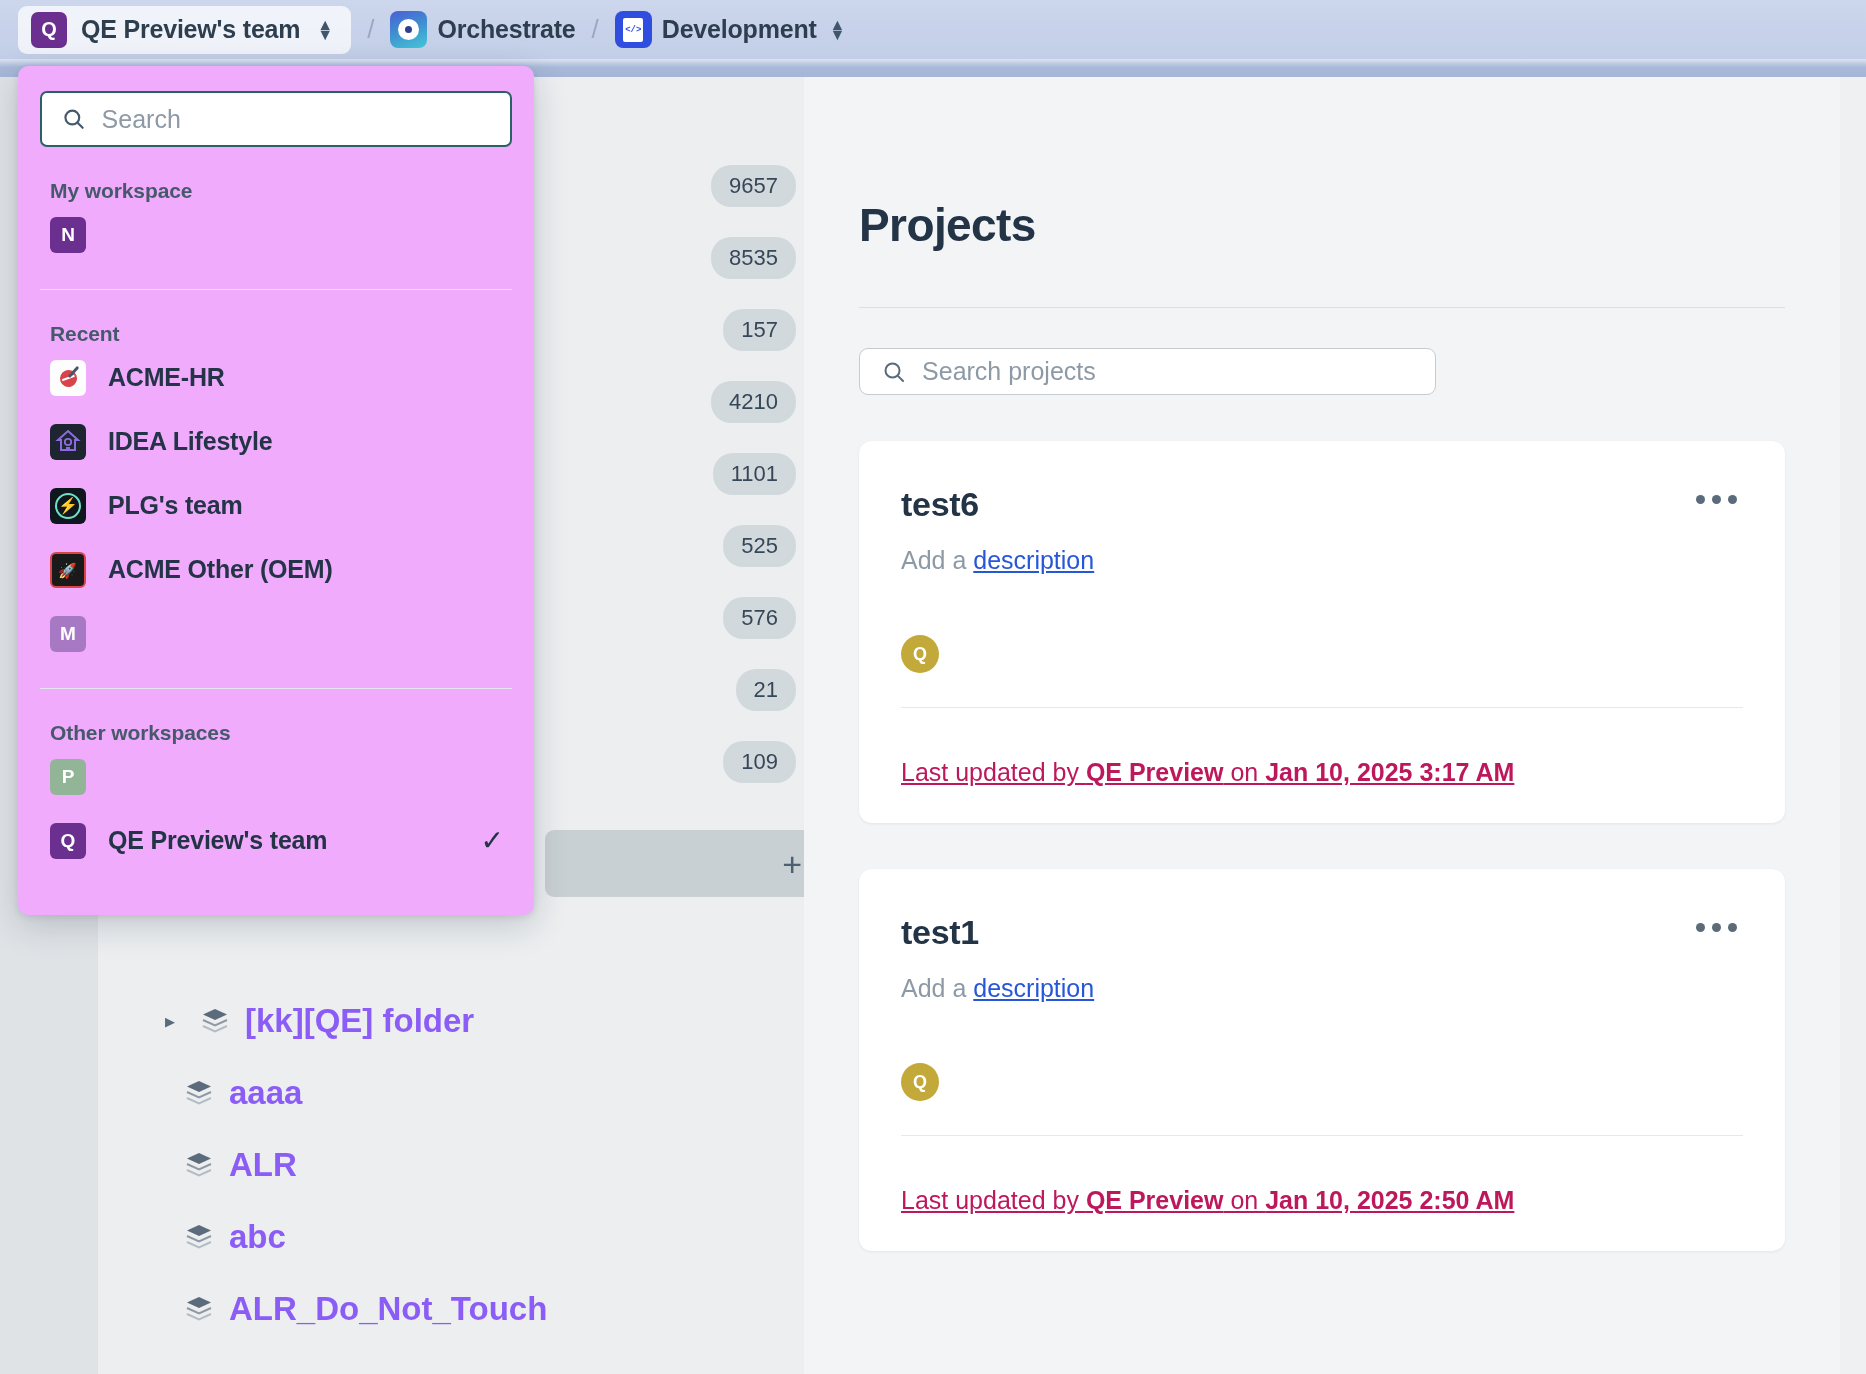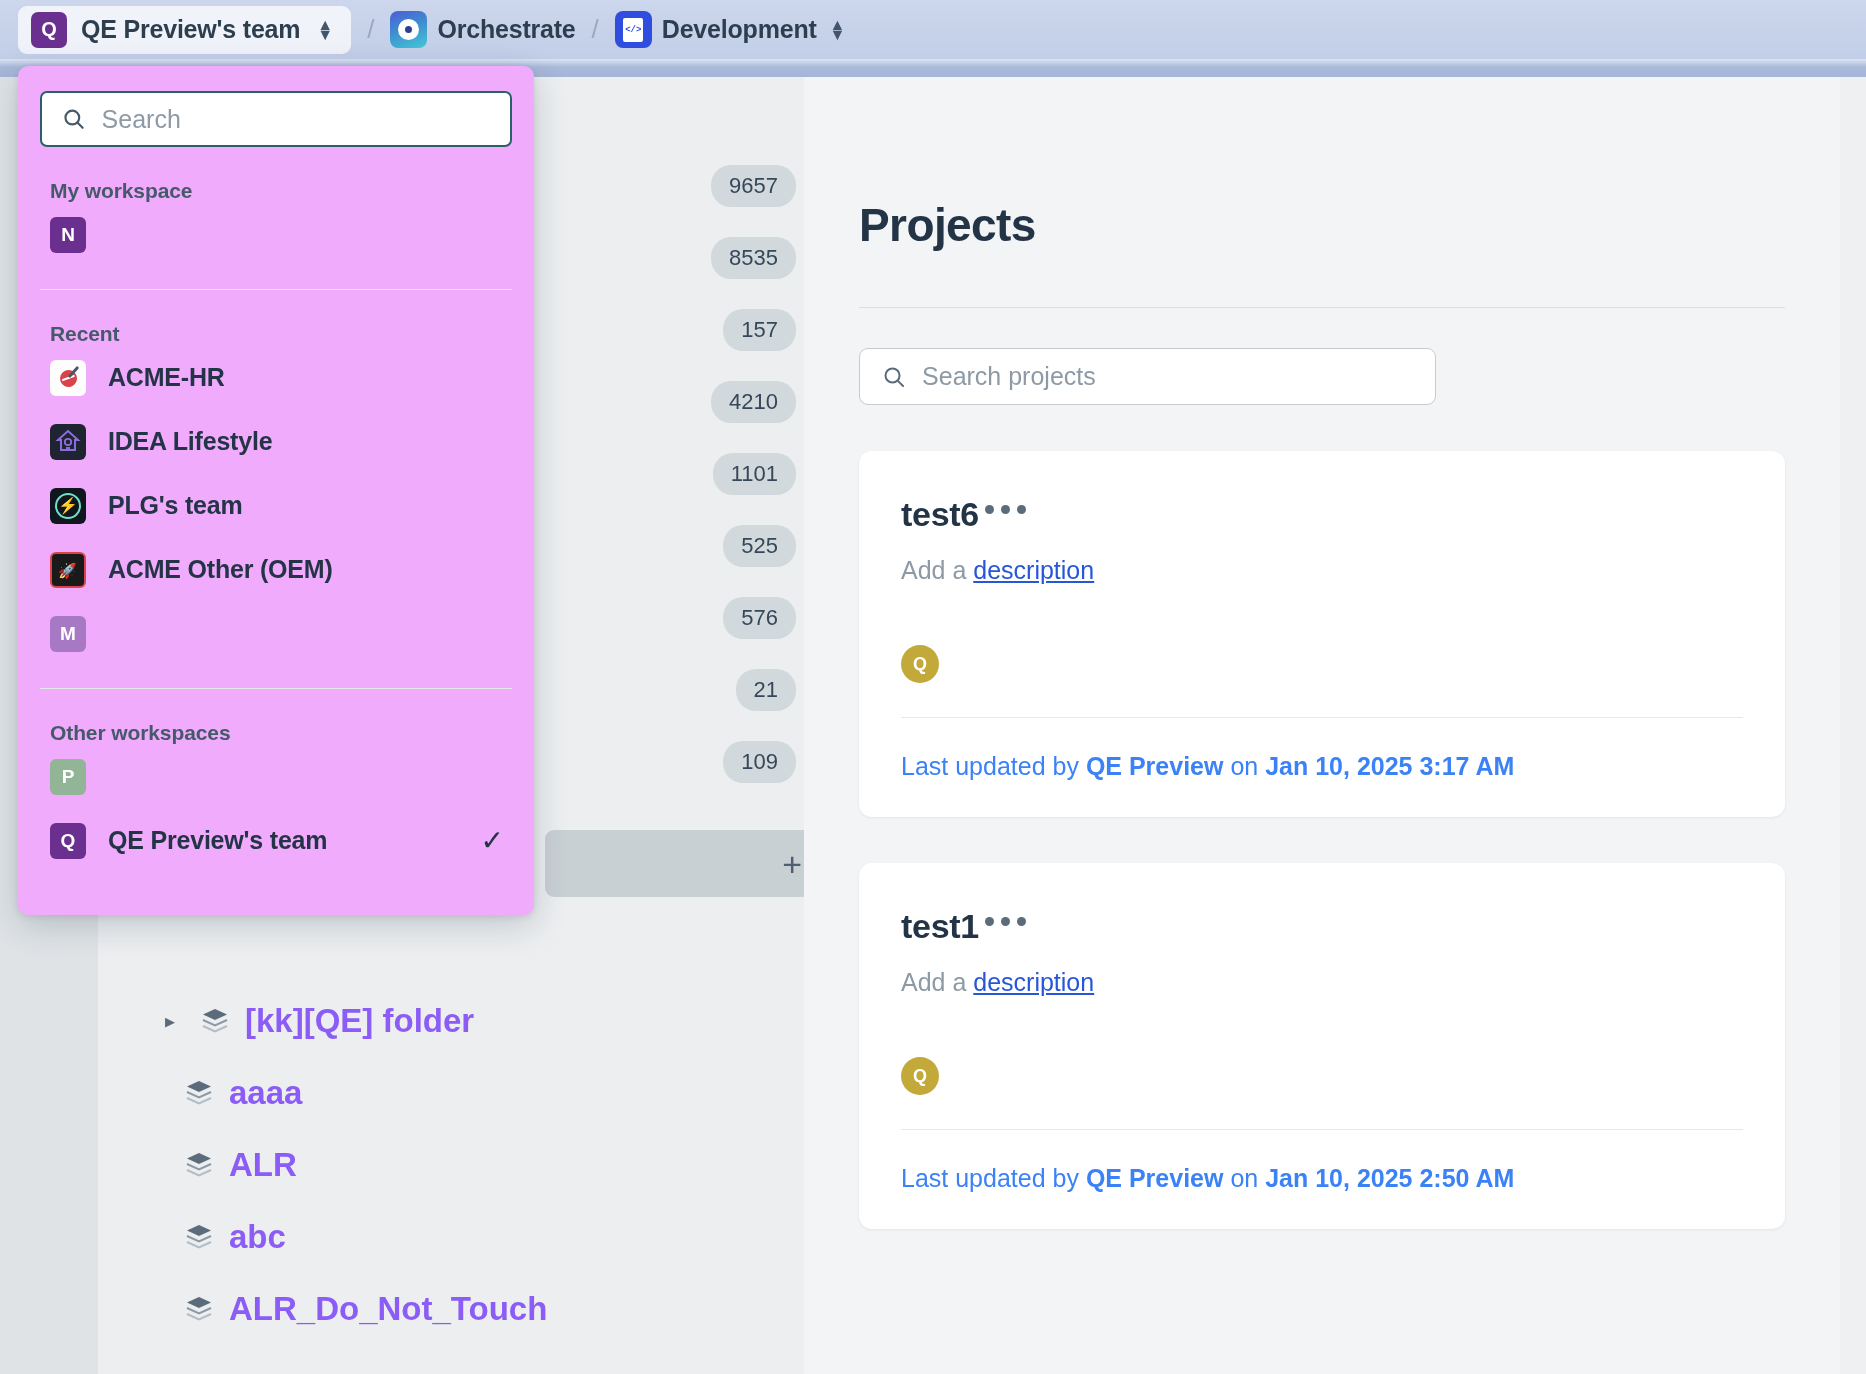--- a/index.html
+++ b/index.html
@@ -99,48 +99,48 @@
   .content {
     position: absolute; left: 804px; top: 77px; width: 1036px; height: 1297px;
     background: #f2f4f5; overflow: hidden;
   }
   .page-title {
     font-size: 46px; font-weight: 700; color: #243447;
     margin: 121px 0 0 55px; letter-spacing: -0.6px;
   }
   .title-rule { margin: 55px 55px 0 55px; height: 1px; background: #d9dfe2; }
   .search-projects {
-    margin: 40px 0 0 55px; width: 577px; height: 57px;
+    margin: 40px 0 0 55px; width: 577px; height: 47px;
     background: #fff; border: 1px solid #c4ccd1; border-radius: 9px;
     display: flex; align-items: center; gap: 16px; padding: 0 22px;
   }
   .search-projects input {
     border: none; outline: none; background: transparent;
     font-family: "Liberation Sans", sans-serif; font-size: 25px; color: #2d3e4f; width: 100%;
   }
   .search-projects input::placeholder { color: #8d9aa6; }
 
   .card {
     margin: 46px 55px 0 55px; background: #fff;
     border-radius: 13px; padding: 44px 42px 36px 42px;
     box-shadow: 0 1px 3px rgba(30,45,60,0.07);
   }
-  .card-head { display: flex; align-items: flex-start; justify-content: flex-start; }
+  .card-head { display: flex; align-items: flex-start; justify-content: space-between; }
   .card-title { font-size: 34px; font-weight: 700; color: #243447; letter-spacing: -0.3px; }
   .kebab { display: flex; gap: 7px; padding: 10px 6px; cursor: pointer; }
   .kebab i { width: 9px; height: 9px; border-radius: 50%; background: #5b6b7b; display: block; }
   .card-desc { margin-top: 22px; font-size: 25px; color: #8d9aa6; }
   .card-desc a { color: #2757d8; text-decoration: underline; }
   .avatar {
     margin-top: 60px; width: 38px; height: 38px; border-radius: 50%;
     background: #c3a939; color: #fff; font-size: 18px; font-weight: 600;
     display: flex; align-items: center; justify-content: center;
   }
   .card-rule { margin-top: 34px; height: 1px; background: #e4e9ec; }
-  .card-foot { margin-top: 34px; font-size: 25px; color: #3b82f6; }
+  .card-foot { margin-top: 50px; font-size: 25px; color: #be185d; text-decoration: underline; }
   .card-foot b { font-weight: 700; }
 
   
   .dropdown {
     position: absolute; left: 18px; top: 66px; width: 516px;
     background: #f0abfc; border-radius: 10px;
     box-shadow: 0 10px 34px rgba(25,40,60,0.20), 0 2px 6px rgba(25,40,60,0.10);
     z-index: 40; padding-bottom: 42px;
   }
   .dd-search {

